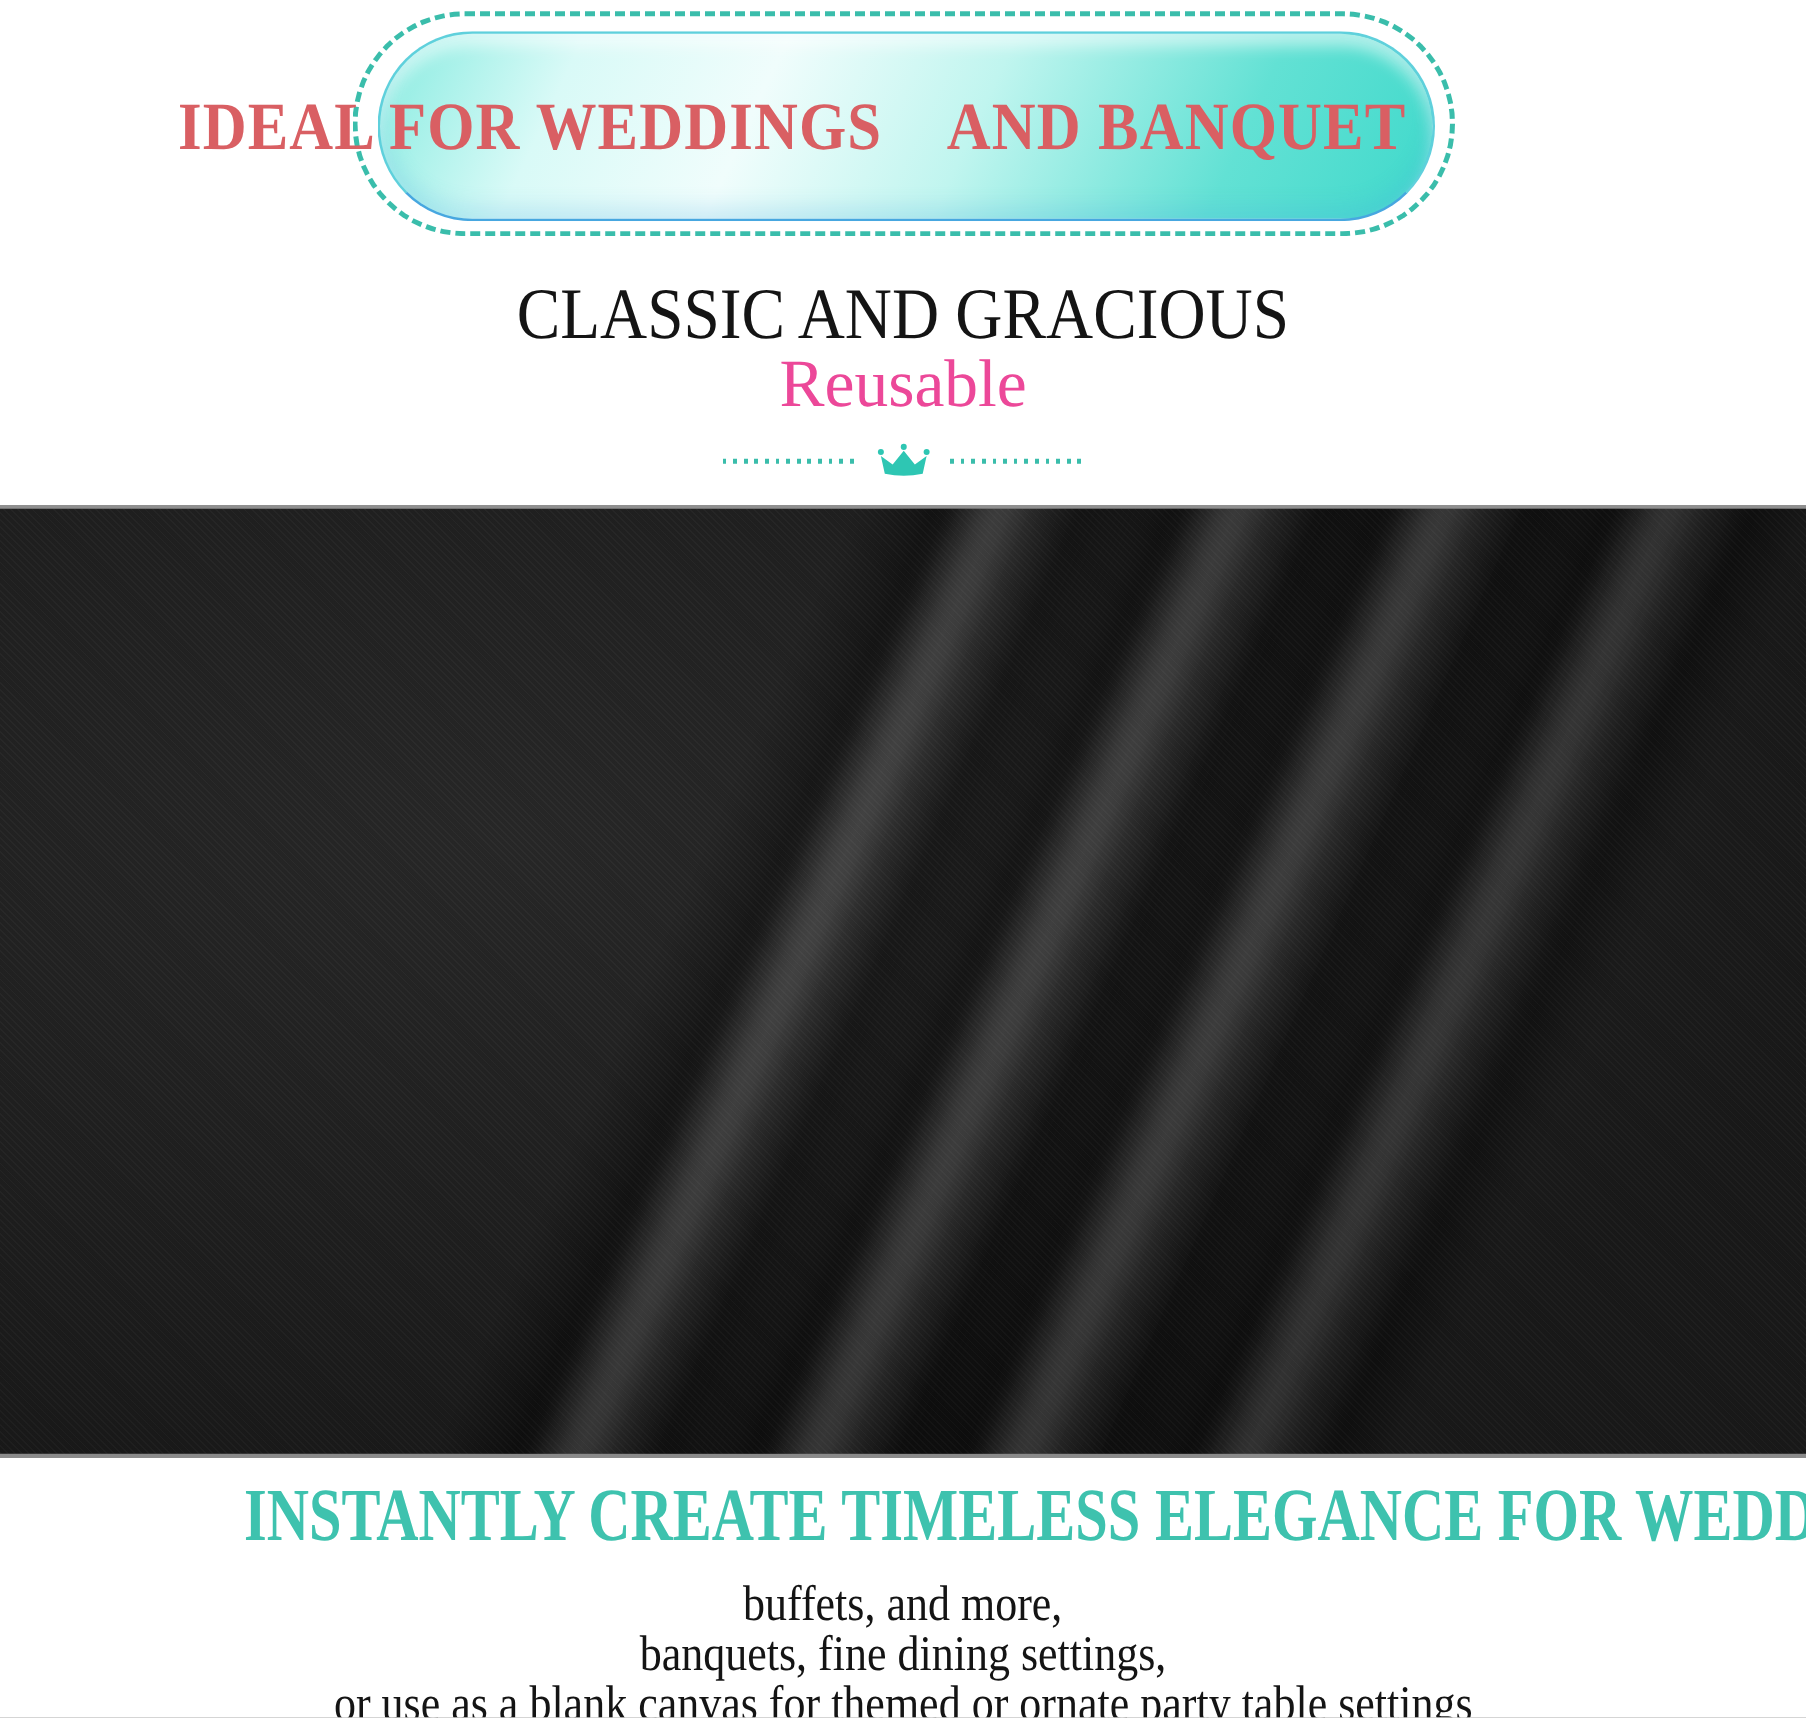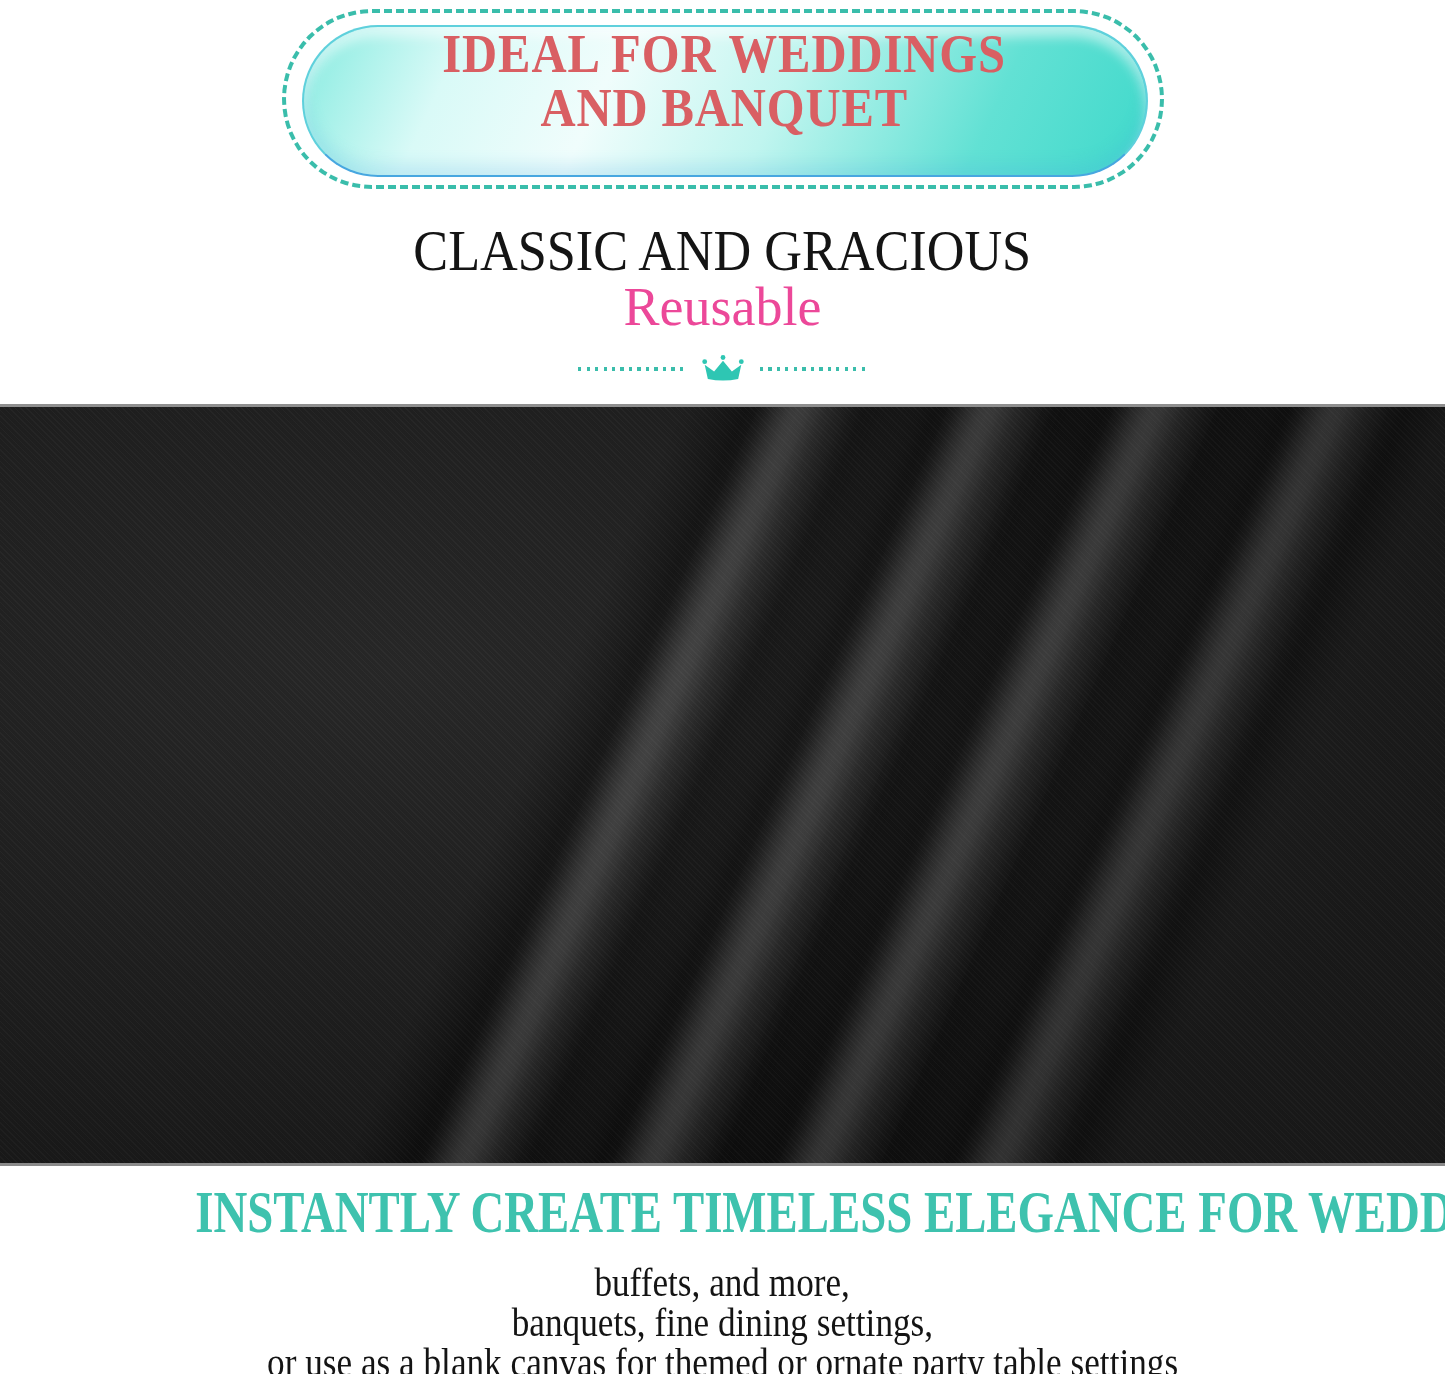--- a/index.html
+++ b/index.html
@@ -36,23 +36,23 @@
         #86ebe0 0%,
         #d9faf7 18%,
         #f0fdfc 36%,
         #c0f5ef 56%,
         #62e1d4 80%,
         #3fd9cb 100%);
     box-shadow:
       inset 0 -10px 16px rgba(70, 170, 225, 0.20),
       inset 0 10px 12px rgba(255, 255, 255, 0.55);
     display: flex;
-    flex-direction: column;
+    flex-direction: row;
     align-items: center;
-    justify-content: flex-start;
+    justify-content: flex-end;
   }
   .badge-line {
     color: #d95f63;
     font-weight: bold;
     font-size: 54px;
     line-height: 1.0;
     letter-spacing: 1px;
     white-space: nowrap;
     display: inline-block;
     transform: scaleX(0.9);

